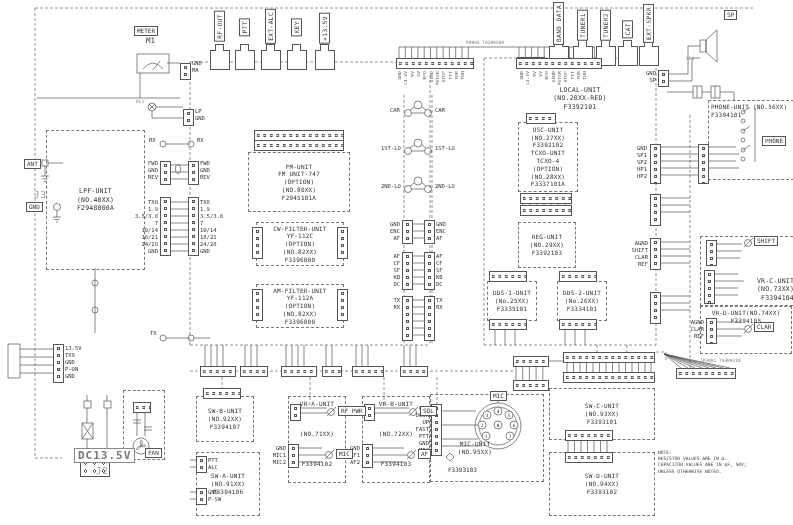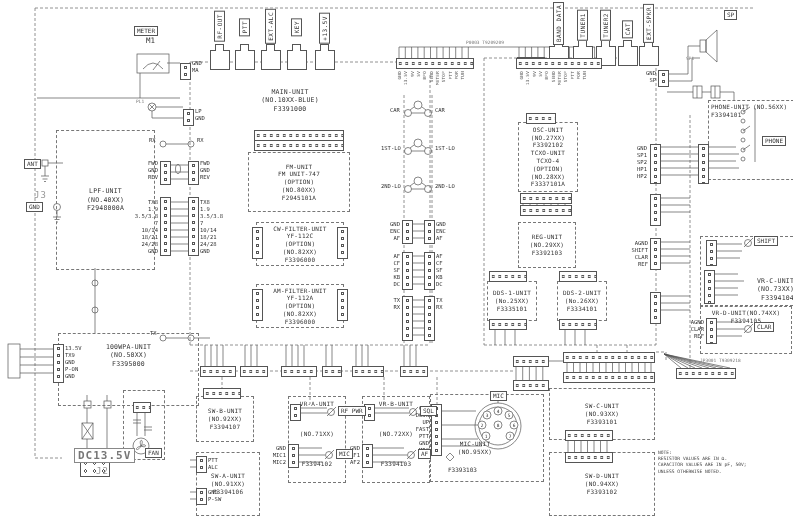--- a/index.html
+++ b/index.html
@@ -157,29 +157,24 @@
       <text x="482" y="427">2</text>
       <text x="487" y="417">3</text>
       <text x="498" y="413">4</text>
       <text x="509" y="417">5</text>
       <text x="514" y="427">6</text>
       <text x="510" y="438">7</text>
       <text x="498" y="427">8</text>
     </g>
   </svg>
 
-  <div class="unit" style="left:56px;top:130px;width:97px;height:138px">
+  <div class="unit" style="left:46px;top:130px;width:97px;height:138px">
     <span>LPF-UNIT</span>
     <span>(NO.40XX)</span>
     <span>F2948000A</span>
-  </div>
-  <div class="unit" style="left:58px;top:333px;width:139px;height:62px;justify-content:flex-start;padding-top:9px">
-    <span>100WPA-UNIT</span>
-    <span>(NO.50XX)</span>
-    <span>F3395000</span>
   </div>
   <div class="unit" style="left:123px;top:390px;width:40px;height:68px"></div>
   <div class="unit" style="left:248px;top:152px;width:100px;height:58px">
     <span class="sm">FM-UNIT</span>
     <span class="sm">FM UNIT-747</span>
     <span class="sm">(OPTION)</span>
     <span class="sm">(NO.80XX)</span>
     <span class="sm">F2945101A</span>
   </div>
   <div class="unit" style="left:256px;top:222px;width:86px;height:42px">
@@ -189,24 +184,24 @@
     <span class="sm">(NO.82XX)</span>
     <span class="sm">F3396000</span>
   </div>
   <div class="unit" style="left:256px;top:284px;width:86px;height:42px">
     <span class="sm">AM-FILTER-UNIT</span>
     <span class="sm">YF-112A</span>
     <span class="sm">(OPTION)</span>
     <span class="sm">(NO.82XX)</span>
     <span class="sm">F3396000</span>
   </div>
-  <div class="utext" style="left:240px;top:88px;width:100px">
-    <span>MAIN-UNIT</span>
-    <span>(NO.10XX-BLUE)</span>
-    <span>F3391000</span>
+  <div class="utext" style="left:525px;top:86px;width:110px">
+    <span>LOCAL-UNIT</span>
+    <span>(NO.20XX-RED)</span>
+    <span>F3392101</span>
   </div>
   <div class="unit" style="left:518px;top:122px;width:58px;height:68px">
     <span class="sm">OSC-UNIT</span>
     <span class="sm">(NO.27XX)</span>
     <span class="sm">F3392102</span>
     <span class="sm">TCXO-UNIT</span>
     <span class="sm">TCXO-4</span>
     <span class="sm">(OPTION)</span>
     <span class="sm">(NO.28XX)</span>
     <span class="sm">F3337101A</span>

